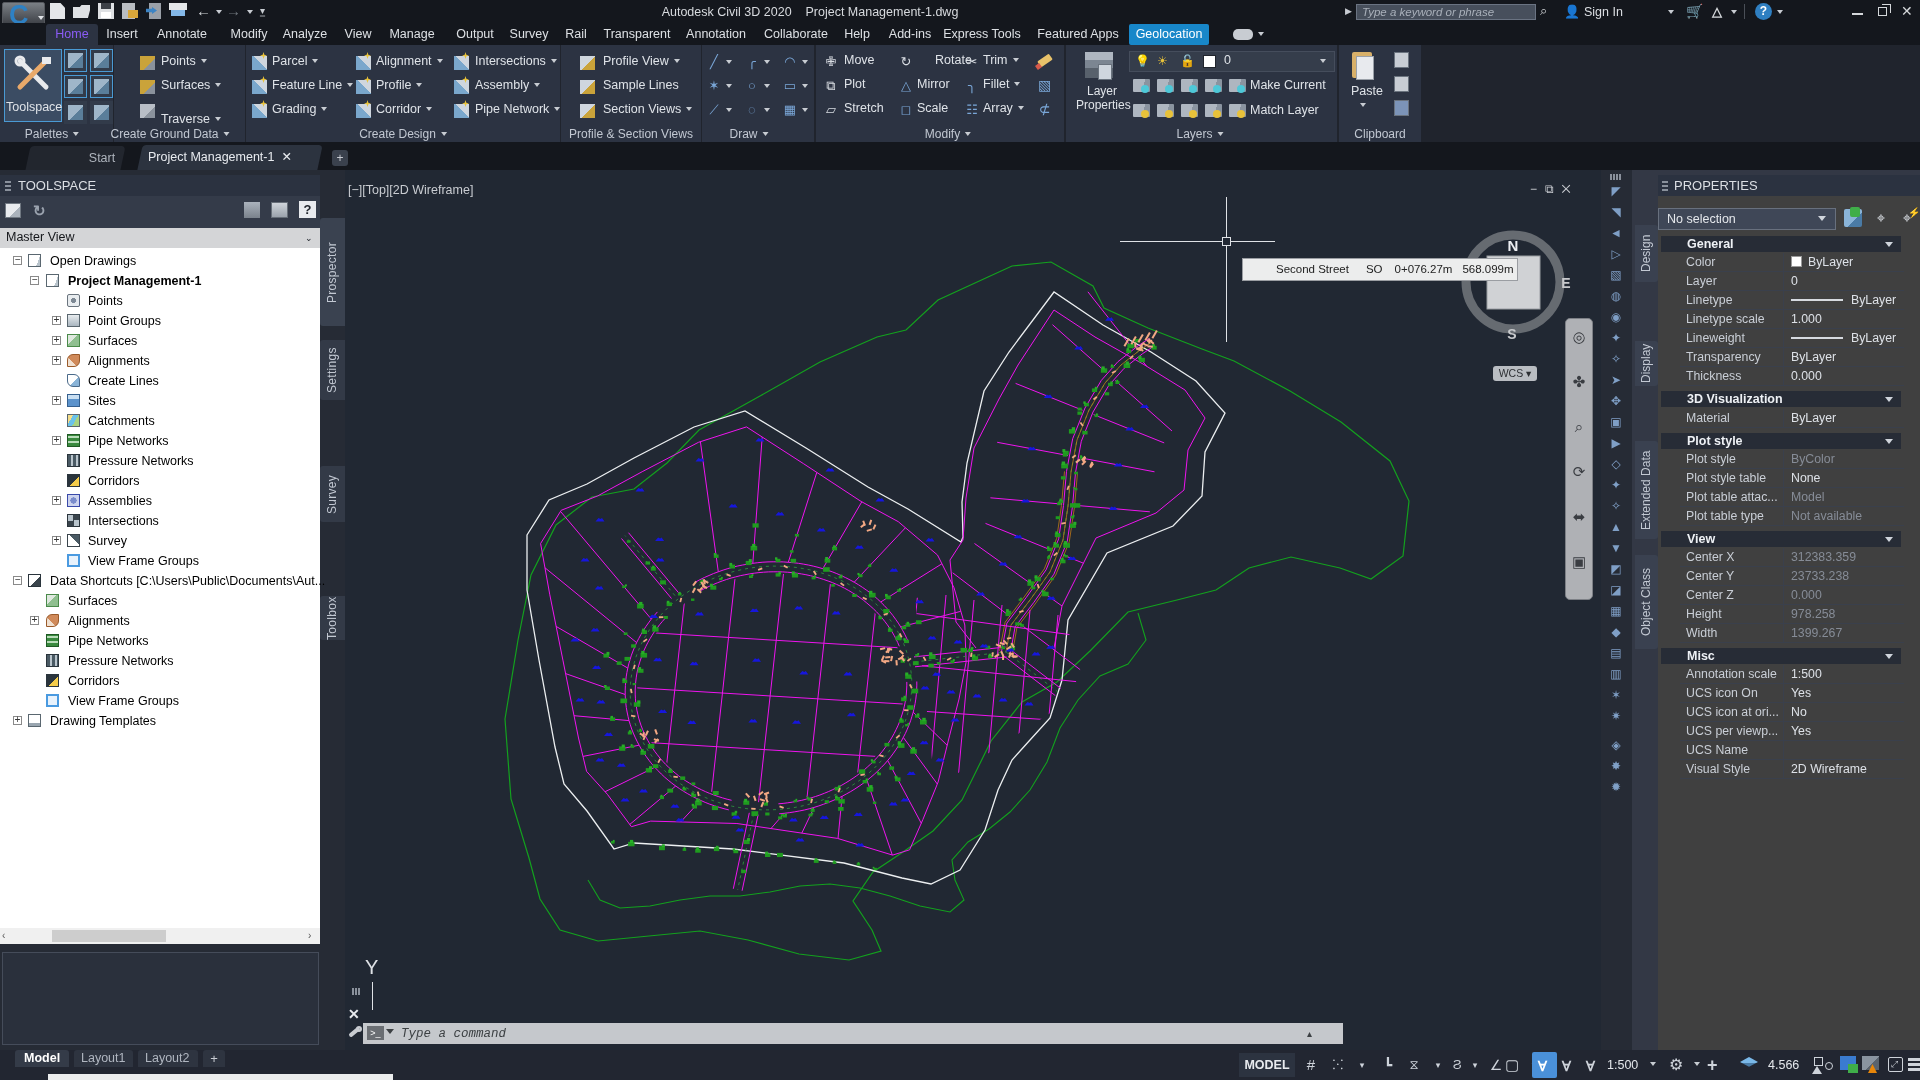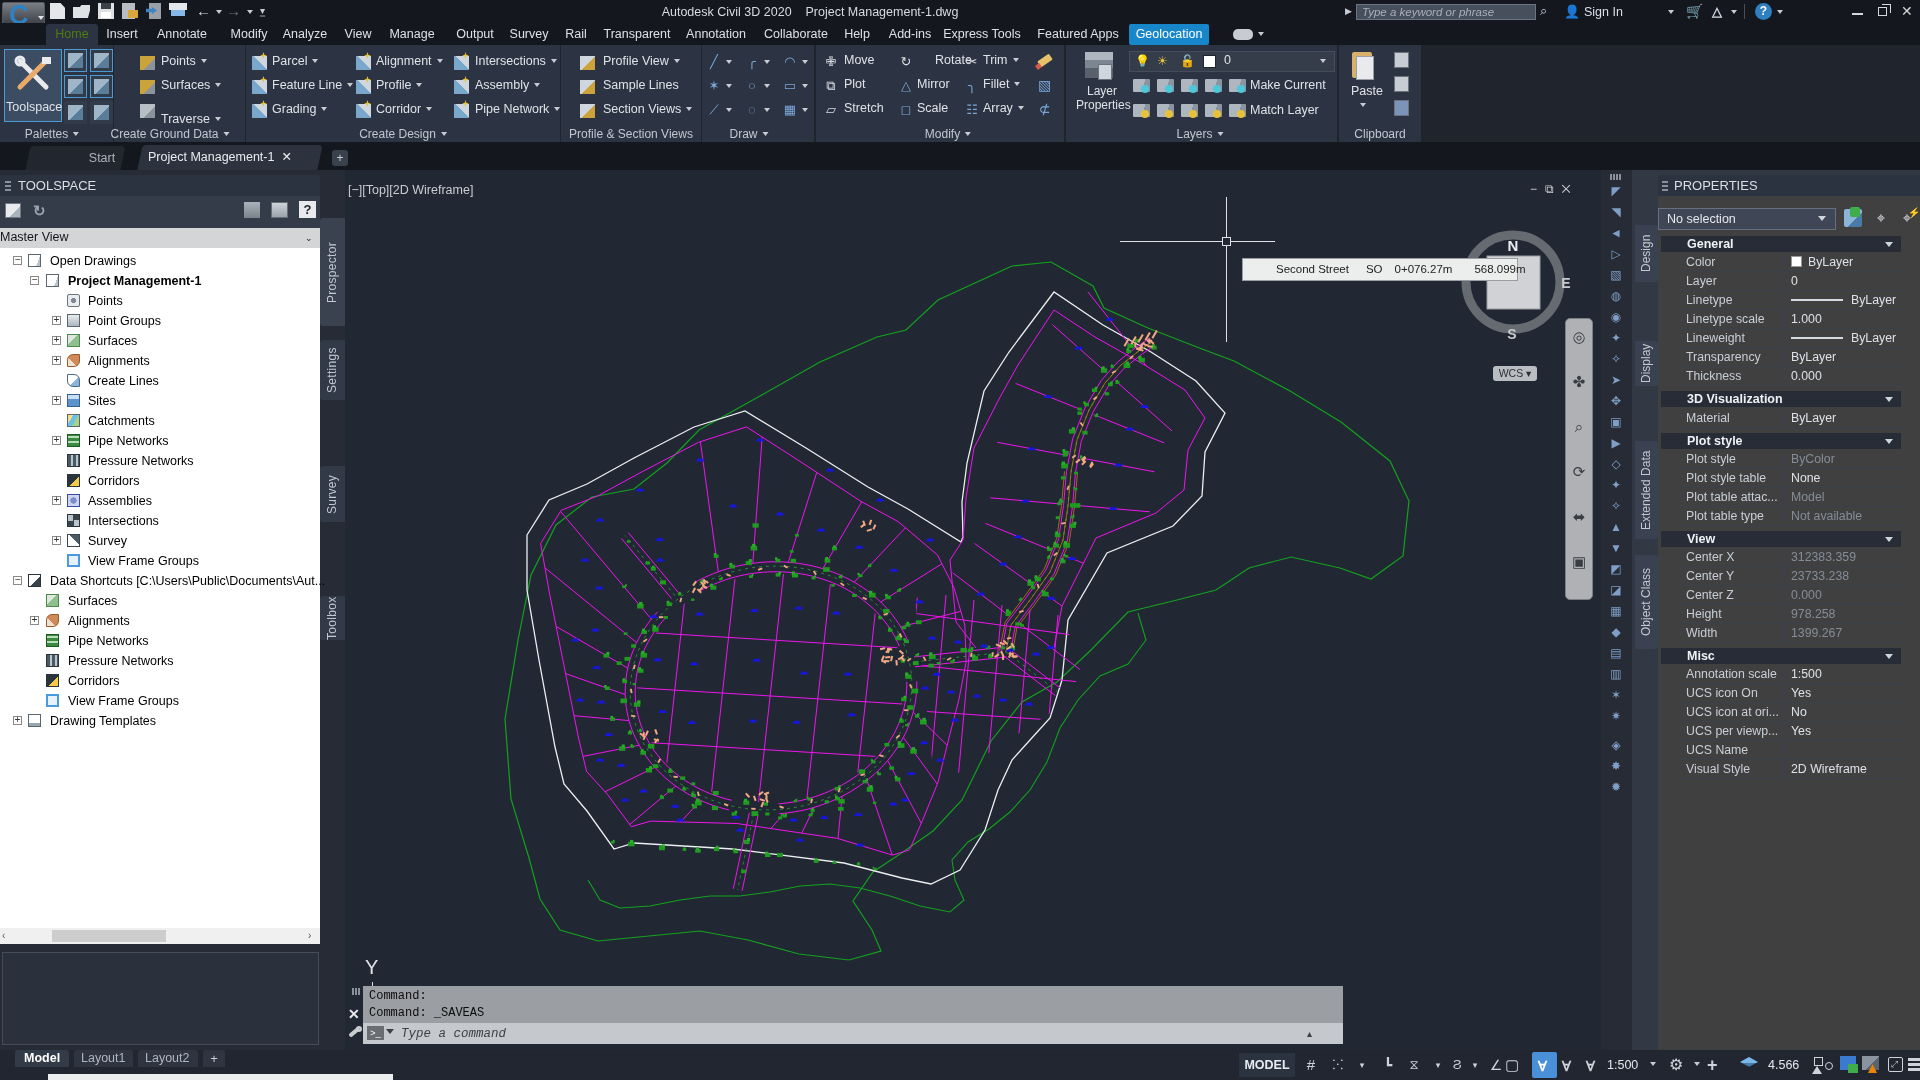--- a/index.html
+++ b/index.html
@@ -56,21 +56,21 @@
 <div class="abs caret" style="left:1731px;top:10px"></div>
 <div class="abs" style="left:1744px;top:4px;width:1px;height:15px;background:#4a4f57"></div>
 <div class="abs" style="left:1755px;top:3px;width:17px;height:17px;border-radius:50%;background:#2f7fc1;color:#fff;font-size:12px;font-weight:bold;text-align:center;line-height:17px">?</div>
 <div class="abs caret" style="left:1777px;top:10px"></div>
 <div class="abs" style="left:1852px;top:13px;width:11px;height:2px;background:#d5d8db"></div>
 <div class="abs" style="left:1878px;top:7px;width:9px;height:9px;border:1.5px solid #d5d8db"></div>
 <div class="abs" style="left:1882px;top:4px;width:9px;height:9px;border-top:1.5px solid #d5d8db;border-right:1.5px solid #d5d8db"></div>
 <div class="abs" style="left:1901px;top:3px;width:14px;height:16px;color:#d5d8db;font-size:14px">✕</div>
 <div class="abs" style="left:0;top:23px;width:1920px;height:22px;background:#14171d"></div>
 <div class="abs" style="left:46px;top:24px;width:52px;height:21px;background:#2c3342;border-radius:3px 3px 0 0"></div>
-<div class="mtab" style="left:72px;color:#4d7c0f">Home</div>
+<div class="mtab" style="left:72px;color:#8b5cf6">Home</div>
 <div class="mtab" style="left:122px;color:#dde0e4">Insert</div>
 <div class="mtab" style="left:182px;color:#dde0e4">Annotate</div>
 <div class="mtab" style="left:249px;color:#dde0e4">Modify</div>
 <div class="mtab" style="left:305px;color:#dde0e4">Analyze</div>
 <div class="mtab" style="left:358px;color:#dde0e4">View</div>
 <div class="mtab" style="left:412px;color:#dde0e4">Manage</div>
 <div class="mtab" style="left:475px;color:#dde0e4">Output</div>
 <div class="mtab" style="left:529px;color:#dde0e4">Survey</div>
 <div class="mtab" style="left:576px;color:#dde0e4">Rail</div>
 <div class="mtab" style="left:637px;color:#dde0e4">Transparent</div>
@@ -248,21 +248,21 @@
 <div class="abs" style="left:332px;top:150px;width:16px;height:16px;background:#3a414d;border-radius:3px;color:#c8ccd2;font-size:12px;text-align:center;line-height:16px">+</div>
 <div class="abs" style="left:0;top:170px;width:346px;height:880px;background:#262b35"></div>
 <div class="abs" style="left:0;top:175px;width:320px;height:21px;background:#2b3240;color:#dcdfe4;font-size:13px;line-height:21px;padding-left:18px">TOOLSPACE</div>
 <div class="abs" style="left:5px;top:180px;width:6px;height:11px;background:repeating-linear-gradient(0deg,#8a919c 0 2px,transparent 2px 4px)"></div>
 <div class="abs" style="left:0;top:196px;width:320px;height:32px;background:#343b49"></div>
 <div class="abs" style="left:5px;top:203px;width:16px;height:15px;background:linear-gradient(135deg,#e8eaee 60%,#aab2bc 60%);border:1px solid #707882"></div>
 <div class="abs" style="left:33px;top:202px;width:17px;height:17px;color:#9aa2ae;font-size:15px;font-weight:bold">↻</div>
 <div class="abs" style="left:244px;top:202px;width:16px;height:16px;background:linear-gradient(#aab2bc,#7a828c)"></div>
 <div class="abs" style="left:271px;top:202px;width:17px;height:16px;background:linear-gradient(#cfd4da,#9aa2ac);border:1px solid #666e78"></div>
 <div class="abs" style="left:299px;top:201px;width:17px;height:17px;background:#e8eaee;color:#20242c;font-weight:bold;font-size:13px;text-align:center;line-height:17px">?</div>
-<div class="abs" style="left:0;top:228px;width:320px;height:20px;background:#d4d5d7;color:#14161a;font-size:12.5px;line-height:19px;padding-left:0">Master View</div>
+<div class="abs" style="left:0;top:228px;width:320px;height:20px;background:#d4d5d7;color:#14161a;font-size:12.5px;line-height:19px;padding-left:6px">Master View</div>
 <div class="abs" style="left:305px;top:235px;width:8px;height:6px;color:#20242c;font-size:9px;line-height:6px">⌄</div>
 <div class="abs" style="left:0;top:248px;width:320px;height:680px;background:#fff">
     <div class="texp" style="left:13px;top:8px">−</div>
     <div class="ticon" style="left:28px;top:6px;background:linear-gradient(110deg,#fff 75%,#b9c4cc 75%);border:1px solid #5a6770"></div>
     <div class="tlabel" style="left:50px;top:3px;">Open Drawings</div>
     <div class="texp" style="left:30px;top:28px">−</div>
     <div class="ticon" style="left:46px;top:26px;background:linear-gradient(110deg,#fff 75%,#b9c4cc 75%);border:1px solid #5a6770"></div>
     <div class="tlabel" style="left:68px;top:23px;font-weight:bold;">Project Management-1</div>
     <div class="ticon" style="left:67px;top:46px;background:radial-gradient(circle,#7d8894 30%,#e8ecef 31%);border:1px solid #6a747e;border-radius:2px"></div>
     <div class="tlabel" style="left:88px;top:43px;">Points</div>
@@ -977,28 +977,27 @@
     <div class="abs" style="left:1220px;top:148px;width:28px;height:282px;background:#c3c5c8;opacity:0.88;border-radius:5px;border:1px solid #8a8d92"></div>
     <div class="abs" style="left:1223px;top:156px;width:22px;height:22px;color:#3a3d42;font-size:15px;text-align:center;line-height:22px">◎</div>
     <div class="abs" style="left:1223px;top:201px;width:22px;height:22px;color:#3a3d42;font-size:15px;text-align:center;line-height:22px">✤</div>
     <div class="abs" style="left:1223px;top:246px;width:22px;height:22px;color:#3a3d42;font-size:15px;text-align:center;line-height:22px">⌕</div>
     <div class="abs" style="left:1223px;top:291px;width:22px;height:22px;color:#3a3d42;font-size:15px;text-align:center;line-height:22px">⟳</div>
     <div class="abs" style="left:1223px;top:336px;width:22px;height:22px;color:#3a3d42;font-size:15px;text-align:center;line-height:22px">⬌</div>
     <div class="abs" style="left:1223px;top:381px;width:22px;height:22px;color:#3a3d42;font-size:15px;text-align:center;line-height:22px">▣</div>
     <div class="abs" style="left:881px;top:27px;width:1px;height:145px;background:#dfe2e6"></div>
     <div class="abs" style="left:775px;top:71px;width:155px;height:1px;background:#dfe2e6"></div>
     <div class="abs" style="left:877px;top:67px;width:9px;height:9px;border:1px solid #dfe2e6;background:#212833"></div>
-    <div class="abs" style="left:897px;top:88px;width:276px;height:23px;background:#eceded;border:1px solid #9a9da2;color:#222;font-size:11.5px;line-height:21px;white-space:nowrap"><span style="margin-left:33px">Second Street</span><span style="margin-left:17px">SO</span><span style="margin-left:12px">0+076.27m</span><span style="margin-left:22px">568.099m</span></div>
+    <div class="abs" style="left:897px;top:88px;width:276px;height:23px;background:#eceded;border:1px solid #9a9da2;color:#222;font-size:11.5px;line-height:21px;white-space:nowrap"><span style="margin-left:33px">Second Street</span><span style="margin-left:17px">SO</span><span style="margin-left:12px">0+076.27m</span><span style="margin-left:10px">568.099m</span></div>
     <div class="abs" style="left:20px;top:786px;width:40px;height:60px;color:#dfe2e6;font-size:20px">Y</div>
     <div class="abs" style="left:27px;top:812px;width:1px;height:28px;background:#dfe2e6"></div>
     <div class="abs" style="left:7px;top:818px;width:8px;height:7px;background:repeating-linear-gradient(90deg,#8a919c 0 1.5px,transparent 1.5px 3px)"></div>
     <div class="abs" style="left:3px;top:836px;width:14px;height:14px;color:#e8eaee;font-size:14px;font-weight:bold">✕</div>
     <div class="abs" style="left:3px;top:860px;width:13px;height:4px;background:#c9ccd1;transform:rotate(-40deg);border-radius:2px"></div>
     <div class="abs" style="left:11px;top:856px;width:6px;height:6px;border:2px solid #c9ccd1;border-radius:50%"></div>
-    <div class="abs" style="left:18px;top:816px;width:980px;height:37px;background:#9b9ea2;color:#0c0c0c;font-family:'Liberation Mono',monospace;font-size:12px;line-height:17px;padding:2px 6px">Command:<br>Command: _SAVEAS</div>
     <div class="abs" style="left:18px;top:853px;width:980px;height:21px;background:#c5c8cc"></div>
     <div class="abs" style="left:22px;top:856px;width:17px;height:14px;background:#6a6e73;color:#fff;font-size:9px;text-align:center;line-height:14px">&gt;_</div>
     <div class="abs" style="left:41px;top:859px;width:0;height:0;border-left:4px solid transparent;border-right:4px solid transparent;border-top:5px solid #3c4043"></div>
     <div class="abs" style="left:56px;top:854px;width:300px;height:20px;color:#3c4043;font-family:'Liberation Mono',monospace;font-size:12.5px;font-style:italic;line-height:20px">Type a command</div>
     <div class="abs" style="left:962px;top:858px;width:12px;height:10px;color:#3c4043;font-size:10px">▴</div>
   </div>
 <div class="abs" style="left:1601px;top:170px;width:31px;height:880px;background:#262b35"></div>
 <div class="abs" style="left:1610px;top:174px;width:11px;height:6px;background:repeating-linear-gradient(90deg,#8a919c 0 1.5px,transparent 1.5px 3px)"></div>
 <div class="abs" style="left:1606px;top:183px;width:20px;height:16px;color:#7f9fc6;font-size:12px;text-align:center;line-height:16px">◤</div>
 <div class="abs" style="left:1606px;top:204px;width:20px;height:16px;color:#7f9fc6;font-size:12px;text-align:center;line-height:16px">◥</div>

